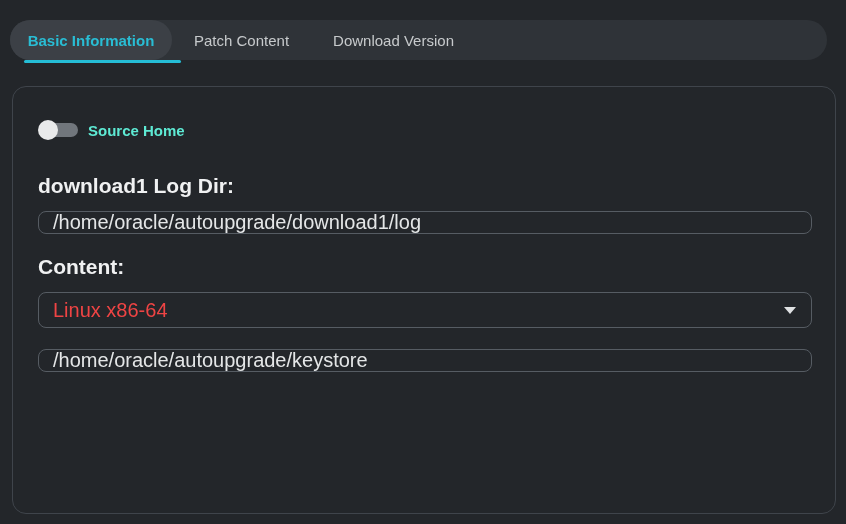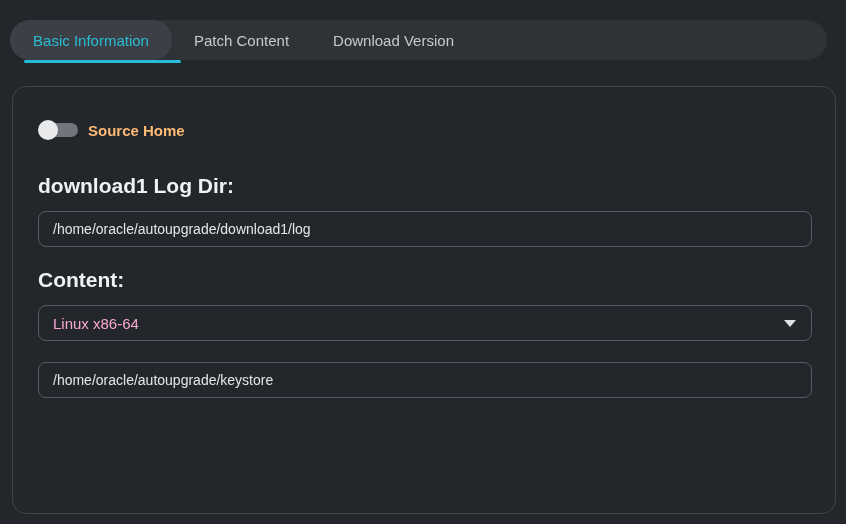--- a/index.html
+++ b/index.html
@@ -30,21 +30,21 @@
     color: #c7cacc;
     cursor: pointer;
     white-space: nowrap;
   }
   .tab.inactive { padding: 0 22px; }
   .tab.active {
     width: 162px;
     background: #3c4046;
     border-radius: 20px;
     color: #29bdd4;
-    font-weight: normal;
+    font-weight: bold;
     position: relative;
   }
   .tab-underline {
     position: absolute;
     left: 14px; top: 40px;
     width: 157px; height: 3px;
     background: #25bdd6;
     border-radius: 2px;
   }
 
@@ -82,60 +82,60 @@
     position: absolute;
     left: 0; top: 0;
     width: 20px; height: 20px;
     background: #e9eaeb;
     border-radius: 50%;
   }
   .toggle-label {
     margin-left: 10px;
     font-size: 15px;
     font-weight: bold;
-    color: #fdba74;
+    color: #5eead4;
   }
 
   
   .field-label {
     font-size: 21px;
     font-weight: bold;
     color: #f0f1f2;
     margin-bottom: 13px;
   }
   .field-label.first { margin-top: 28px; }
   .text-input {
     width: 100%;
-    height: 36px;
+    height: 23px;
     background: transparent;
     border: 1px solid #565c63;
     border-radius: 8px;
     color: #e4e6e7;
-    font-size: 14px;
+    font-size: 20px;
     font-family: "Liberation Sans", sans-serif;
     padding: 0 14px;
     outline: none;
     margin-bottom: 21px;
     display: block;
   }
   .select-box {
     position: relative;
     width: 100%;
     height: 36px;
     border: 1px solid #565c63;
     border-radius: 8px;
     margin-bottom: 21px;
     cursor: pointer;
     display: flex;
     align-items: center;
     padding: 0 14px;
   }
   .select-value {
-    font-size: 15px;
-    color: #f9a8d4;
+    font-size: 20px;
+    color: #ef4444;
   }
   .select-caret {
     position: absolute;
     right: 15px;
     top: 50%;
     margin-top: -3px;
     width: 0; height: 0;
     border-left: 6px solid transparent;
     border-right: 6px solid transparent;
     border-top: 7px solid #dfe1e3;

